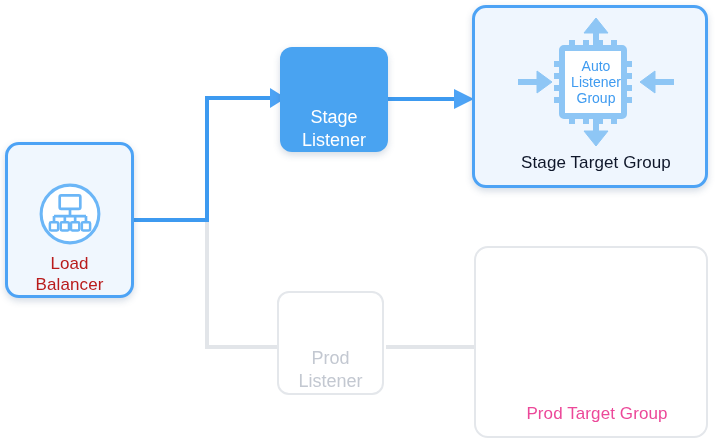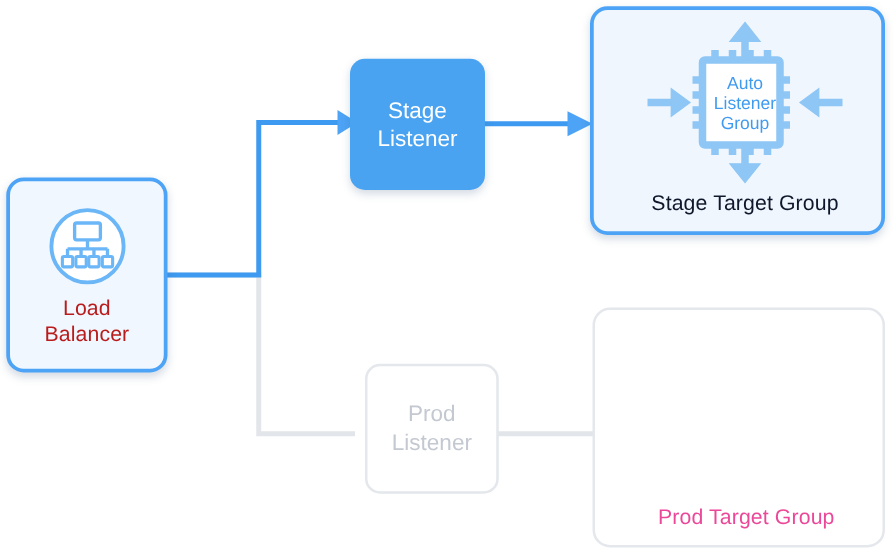--- a/index.html
+++ b/index.html
@@ -25,21 +25,21 @@
   }
   .conn svg { display: block; }
 
   
   .node {
     position: absolute;
     box-sizing: border-box;
     display: flex;
     flex-direction: column;
     align-items: center;
-    justify-content: center;
+    justify-content: flex-end;
     text-align: center;
   }
 
   
   .lb-card {
     left: 5px;
     top: 142px;
     width: 129px;
     height: 156px;
     background: #f0f7fe;
@@ -72,21 +72,21 @@
     box-shadow: 0 3px 7px rgba(60,90,130,0.22);
   }
   .stage-listener .txt {
     color: #ffffff;
     font-size: 18px;
     line-height: 23px;
   }
 
   
   .prod-listener {
-    left: 292px;
+    left: 277px;
     top: 291px;
     width: 107px;
     height: 104px;
     background: #ffffff;
     border: 2px solid #e4e7eb;
     border-radius: 12px;
   }
   .prod-listener .txt {
     color: #c3c8d1;
     font-size: 18px;

